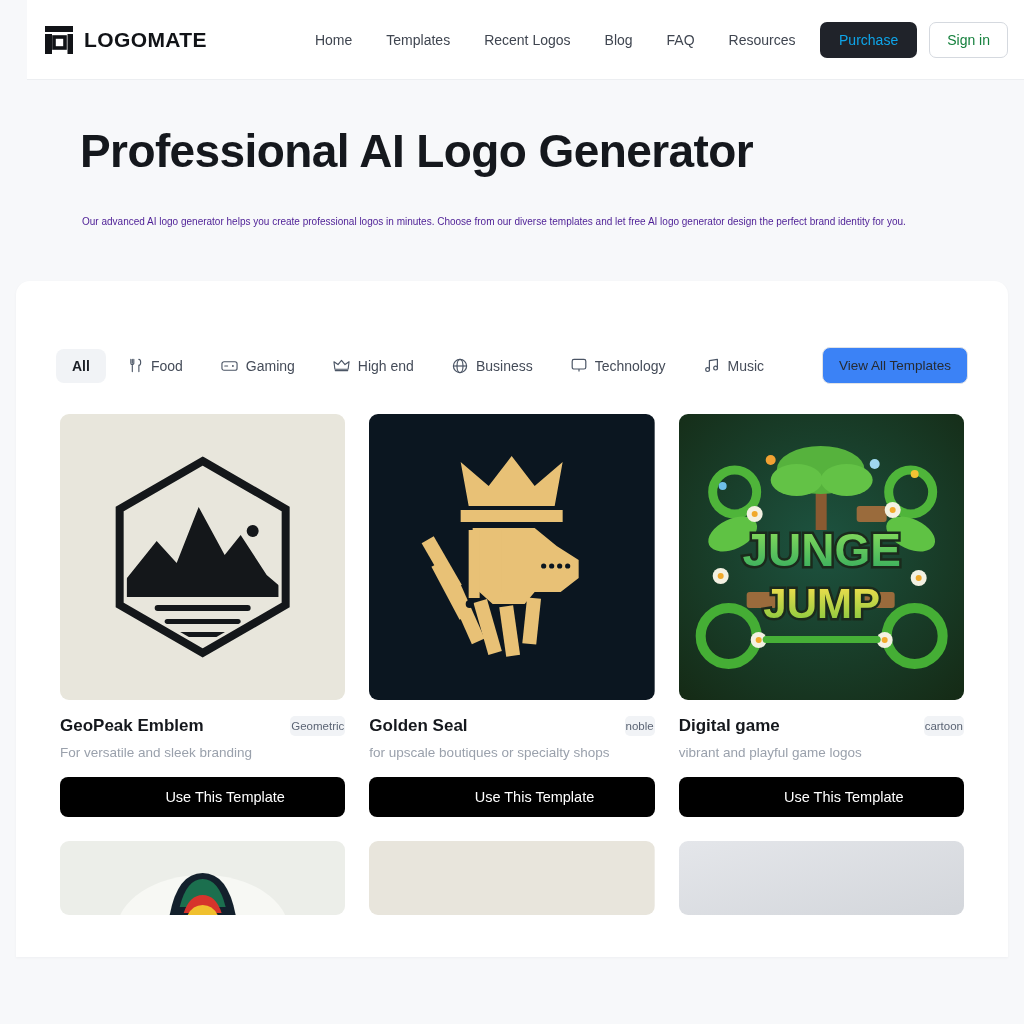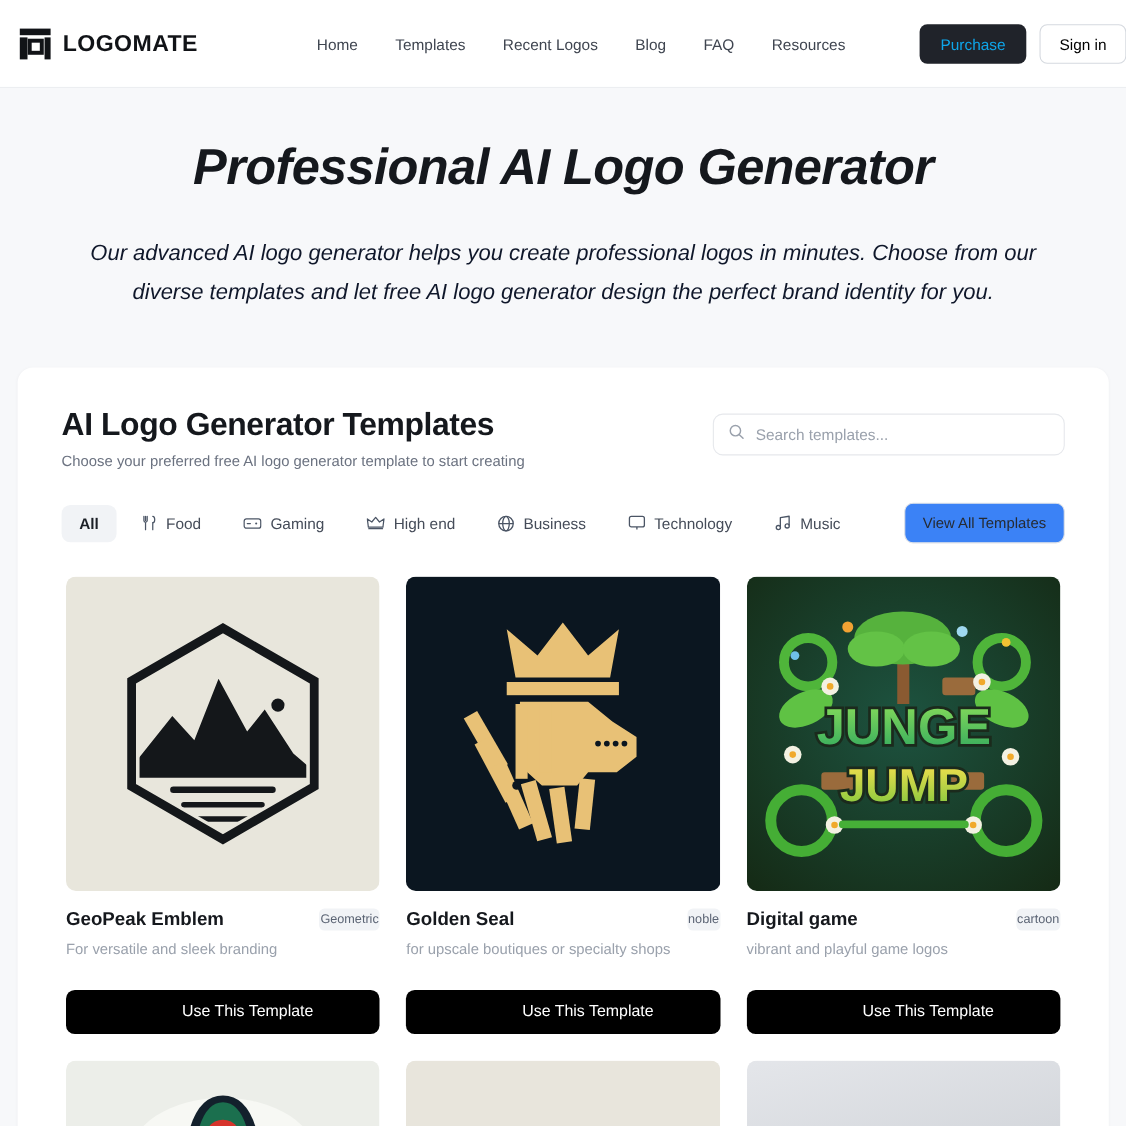--- a/index.html
+++ b/index.html
@@ -11,23 +11,24 @@
     background: #f7f8fa;
     -webkit-font-smoothing: antialiased;
   }
 
   
   .header {
     height: 80px;
     background: #ffffff;
     display: flex;
     align-items: center;
-    padding: 0 0 0 16px;
+    padding: 0 16px 0 16px;
     border-bottom: 1px solid #eceef1;
     position: relative;
+    margin-left: 27px;
   }
   .brand { display: flex; align-items: center; gap: 9px; }
   .brand-mark { width: 32px; height: 32px; display: block; }
   .brand-text {
     font-size: 21px;
     font-weight: 800;
     letter-spacing: 0.4px;
     color: #111317;
   }
   .nav {
@@ -54,54 +55,53 @@
     font-size: 14px;
     font-weight: 500;
     border: none;
     border-radius: 7px;
     padding: 10px 19px;
     cursor: pointer;
     font-family: inherit;
   }
   .btn-signin {
     background: #ffffff;
-    color: #000000;
+    color: #15803d;
     font-size: 14px;
     font-weight: 500;
     border: 1px solid #d5d9df;
     border-radius: 7px;
     padding: 9px 17px;
     cursor: pointer;
     font-family: inherit;
   }
 
   
   .hero {
-    text-align: center;
+    text-align: left;
     padding: 44px 80px 0 80px;
-    font-style: italic;
   }
   .hero h1 {
     font-size: 46px;
     line-height: 1.18;
     font-weight: 800;
     color: #15181d;
     letter-spacing: -0.6px;
   }
   .hero h2 {
     font-size: 27px;
     font-weight: 500;
     color: #4b5565;
     margin-top: 9px;
     letter-spacing: -0.1px;
   }
   .hero p {
-    font-size: 20px;
+    font-size: 10px;
     line-height: 1.78;
-    color: #0f172a;
+    color: #4c1d95;
     max-width: 860px;
     margin: 35px auto 8px auto;
   }
 
   
   .panel {
     margin: 50px 16px 0 16px;
     background: #ffffff;
     border-radius: 14px 14px 0 0;
     padding: 36px 24px 0 24px;
@@ -220,21 +220,21 @@
     border-radius: 5px;
     padding: 4px 1px;
     white-space: nowrap;
   }
   .card-desc {
     font-size: 13.5px;
     color: #9aa1ac;
     margin-top: 9px;
   }
   .btn-use {
-    margin-top: 30px;
+    margin-top: 17px;
     background: #000000;
     color: #ffffff;
     font-size: 14.5px;
     border: none;
     border-radius: 8px;
     height: 40px;
     cursor: pointer;
     font-family: inherit;
     width: 100%;
     padding-left: 45px;
@@ -272,36 +272,20 @@
   </div>
 </div>
 
 <section class="hero">
   <h1>Professional AI Logo Generator</h1>
   <p>Our advanced AI logo generator helps you create professional logos in minutes. Choose from our diverse templates and let free AI logo generator design the perfect brand identity for you.</p>
 </section>
 
 <section class="panel">
 
-  <div class="panel-head">
-    <div>
-      <div class="panel-title">AI Logo Generator Templates</div>
-      <div class="panel-sub">Choose your preferred free AI logo generator template to start creating</div>
-    </div>
-
-    <div class="search-box">
-      <span>
-        <svg width="15" height="15" viewBox="0 0 16 16" aria-hidden="true">
-          <circle cx="7" cy="7" r="5" fill="none" stroke="#9aa1ac" stroke-width="1.4"></circle>
-          <line x1="10.8" y1="10.8" x2="14.4" y2="14.4" stroke="#9aa1ac" stroke-width="1.4" stroke-linecap="round"></line>
-        </svg>
-      </span>
-      <input type="text" placeholder="Search templates..." style="">
-    </div>
-  </div>
 
   <div class="filters">
 
     <button class="filter active">
       <span>All</span>
     </button>
 
     <button class="filter">
       <span>
         <svg width="15" height="15" viewBox="0 0 16 16" aria-hidden="true">

